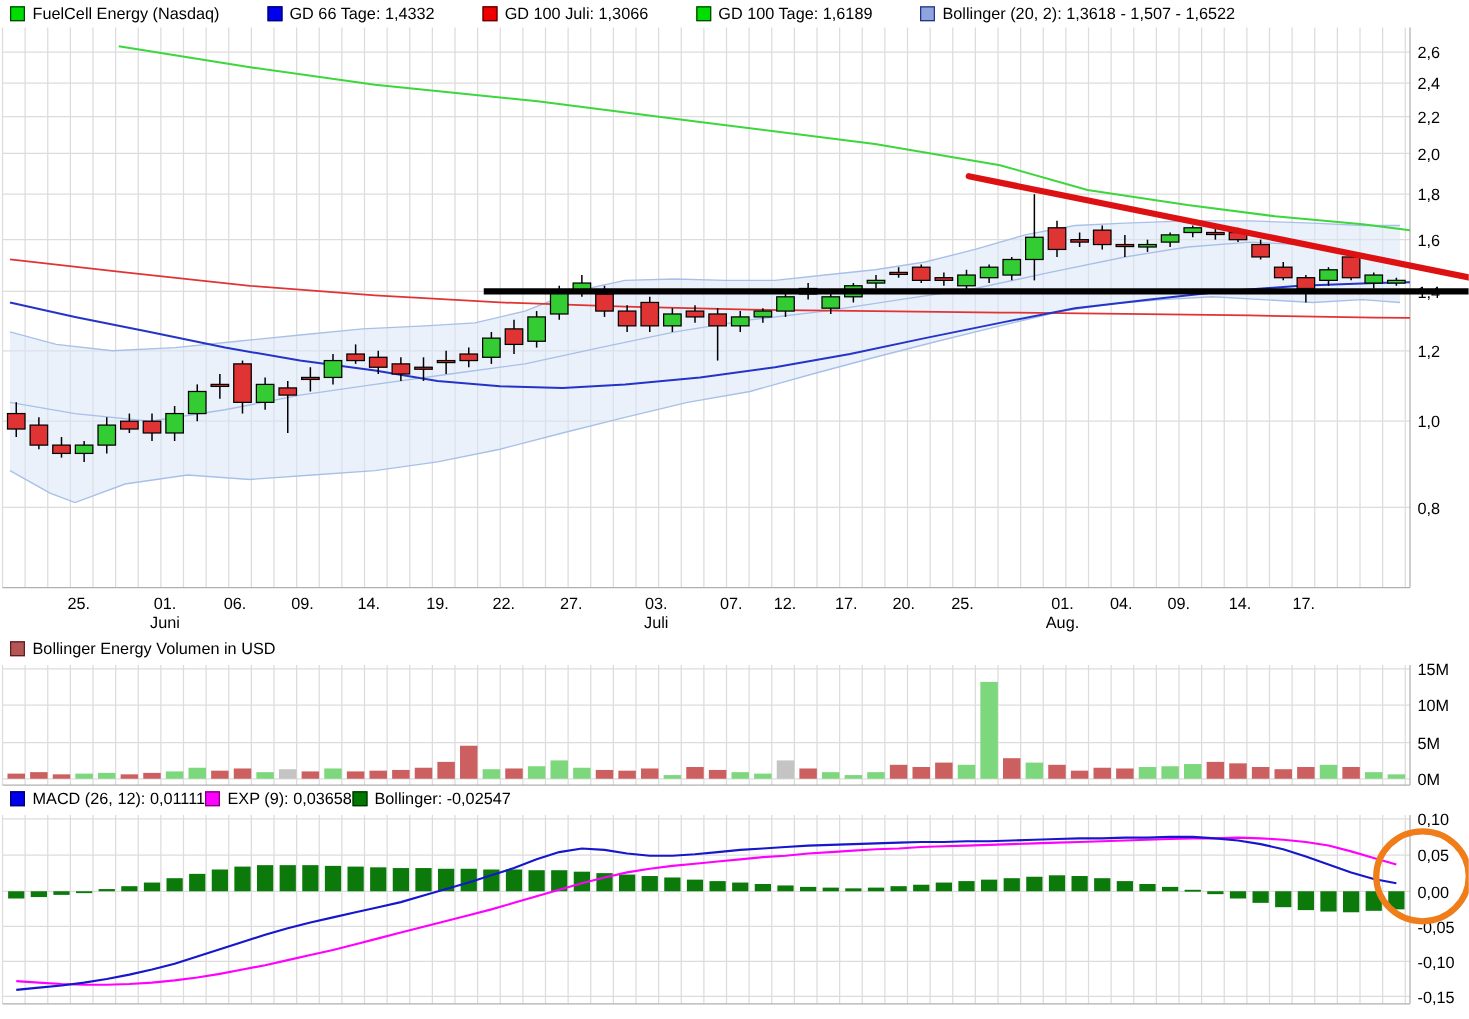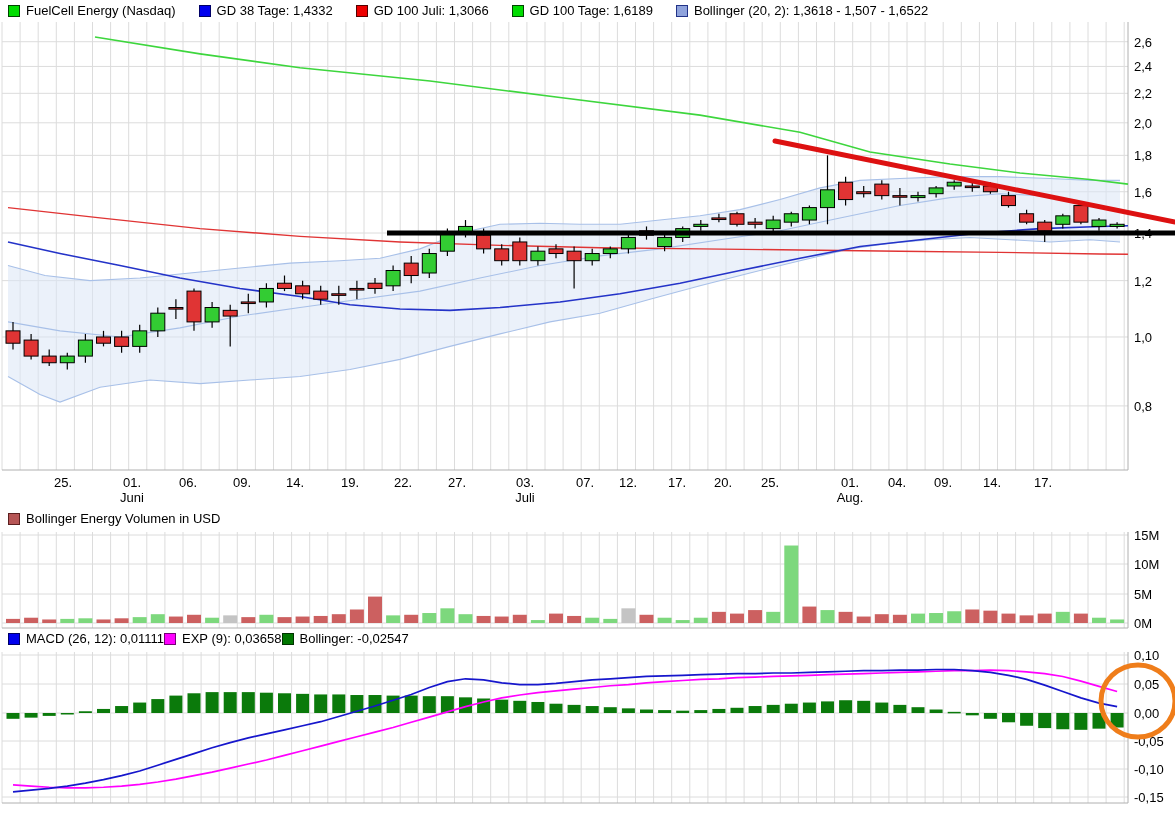--- a/index.html
+++ b/index.html
@@ -551,28 +551,28 @@
       <text x="1134" y="660" font-size="14">0,10</text>
       <text x="1134" y="689" font-size="14">0,05</text>
       <text x="1134" y="718" font-size="14">0,00</text>
       <text x="1134" y="746" font-size="14">-0,05</text>
       <text x="1134" y="774" font-size="14">-0,10</text>
       <text x="1134" y="802" font-size="14">-0,15</text>
     </g>
     <ellipse cx="1138" cy="701" rx="37" ry="36" fill="none" stroke="#ef7d1a" stroke-width="5"></ellipse>
   </svg>
 
-<div class="legend" style="top:3px;left:8px;gap:23px;text-align:center;">
+<div class="legend" style="top:3px;left:8px;gap:38px;text-align:center;">
   <span class="li">
       <i class="mk mk-fcel"></i>
       <span>FuelCell Energy (Nasdaq)</span>
     </span>
   <span class="li">
       <i class="mk mk-gd38"></i>
-      <span>GD 38 Tage: 1,4332</span>
+      <span>GD 66 Tage: 1,4332</span>
     </span>
   <span class="li">
       <i class="mk mk-gd100"></i>
       <span>GD 100 Juli: 1,3066</span>
     </span>
   <span class="li">
       <i class="mk mk-gd200"></i>
       <span>GD 100 Tage: 1,6189</span>
     </span>
   <span class="li">

